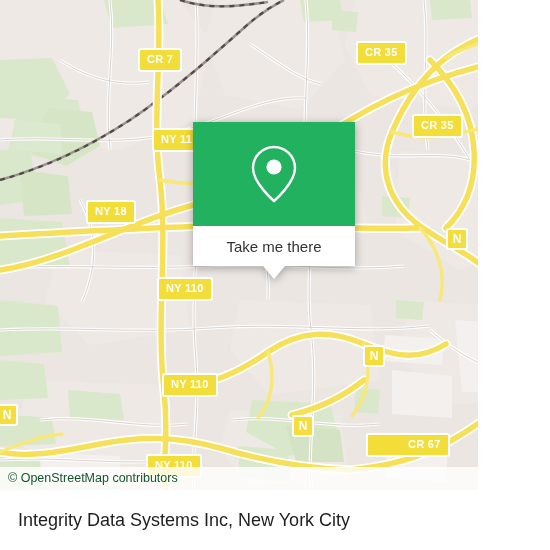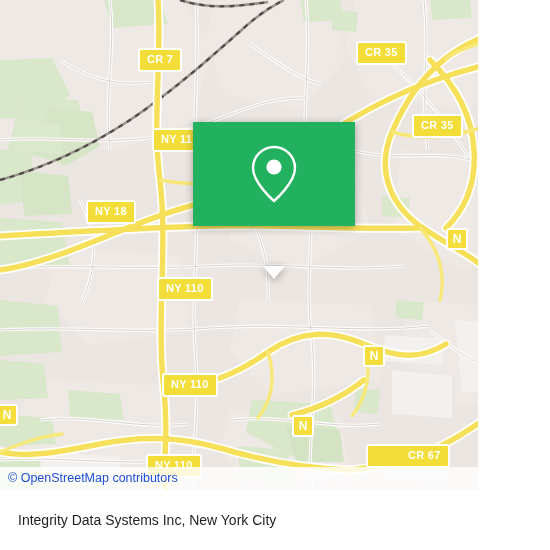--- a/index.html
+++ b/index.html
@@ -40,21 +40,21 @@
     color:#ffffff;
     font-size:12px;font-weight:bold;
     line-height:18px;text-align:center;
     box-sizing:border-box;
   }
 
   
   .attrib{
     position:absolute;left:0;bottom:0;width:100%;
     background:rgba(255,255,255,.80);
-    color:#1d4ed8;
+    color:#14532d;
     font-size:12.5px;
     padding:4px 0 5px 8px;
     box-sizing:border-box;
     white-space:nowrap;
   }
 
   
   .popup{
     position:absolute;
     left:193px;top:122px;
@@ -83,21 +83,21 @@
 
   
   .footer{
     position:absolute;left:0;top:490px;width:550px;height:60px;
     background:#ffffff;
     display:flex;align-items:center;
     box-sizing:border-box;
     padding:0 14px 0 18px;
   }
   .footer-title{
-    font-size:14px;color:#1f1f1f;white-space:nowrap;flex:1;
+    font-size:18px;color:#1f1f1f;white-space:nowrap;flex:1;
   }
   .brand{display:flex;align-items:center;gap:2px;}
   .brand-word{
     font-size:34px;font-weight:bold;color:#121212;
     letter-spacing:-1px;line-height:1;
     font-family:"DejaVu Sans","Liberation Sans",sans-serif;
   }
 </style>
 </head>
 <body>
@@ -244,34 +244,35 @@
 
     <div class="shield" style="left:510px;top:2px;">CR 9</div>
     <div class="shield" style="left:138px;top:48px;">CR 7</div>
     <div class="shield" style="left:356px;top:41px;">CR 35</div>
     <div class="shield" style="left:412px;top:114px;">CR 35</div>
     <div class="shield" style="left:152px;top:119px;margin-top:9px;">NY 11</div>
     <div class="shield" style="left:86px;top:200px;">NY 18</div>
     <div class="shield" style="left:157px;top:277px;">NY 110</div>
     <div class="shield" style="left:162px;top:373px;">NY 110</div>
     <div class="shield" style="left:146px;top:454px;">NY 110</div>
-    <div class="shield" style="left:366px;top:444px;padding-left:40px;">CR 67</div>
+    <div class="shield" style="left:366px;top:433px;padding-left:40px;">CR 67</div>
 
     <div class="nmark" style="left:446px;top:228px;">N</div>
     <div class="nmark" style="left:363px;top:345px;">N</div>
     <div class="nmark" style="left:292px;top:415px;">N</div>
     <div class="nmark" style="left:-4px;top:404px;">N</div>
 
     <div class="popup">
       <div class="popup-head">
         <svg width="52" height="62" viewBox="0 0 52 62">
           <path d="M26 4 C14.4 4 5 13.4 5 25 C5 40 26 58 26 58 C26 58 47 40 47 25 C47 13.4 37.6 4 26 4 Z" fill="none" stroke="#ffffff" stroke-width="2.4"></path>
           <circle cx="26" cy="24" r="7.6" fill="#ffffff"></circle>
         </svg>
       </div>
+      <div class="popup-foot">Take me there</div>
       <div class="popup-tail"></div>
     </div>
 
     <div class="attrib">© OpenStreetMap contributors</div>
   </div>
 
   <div class="footer">
     <div class="footer-title">Integrity Data Systems Inc, New York City</div>
   </div>
 

